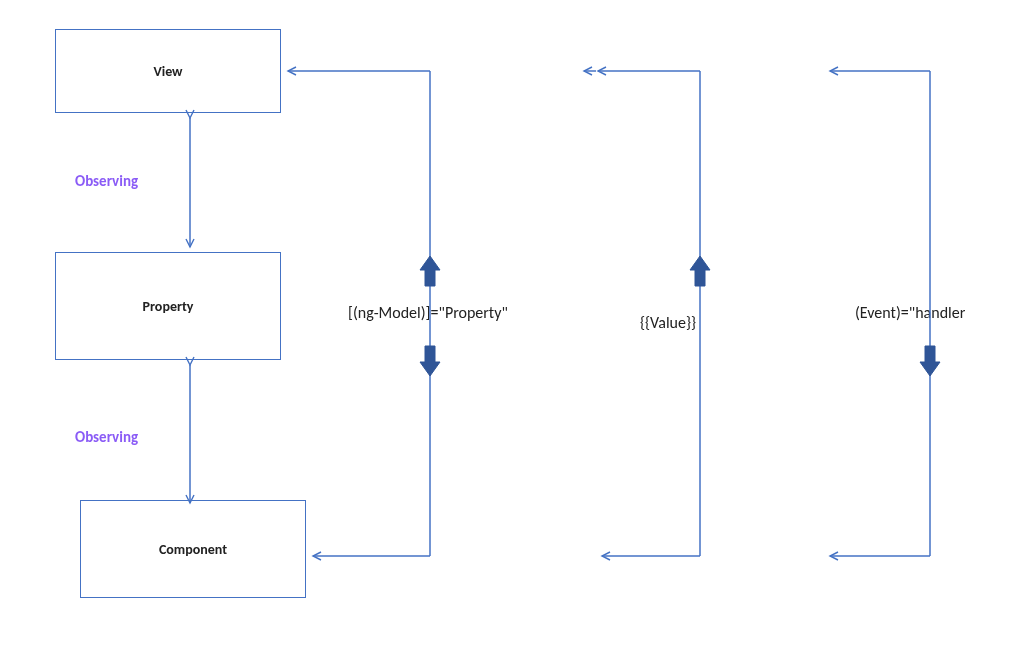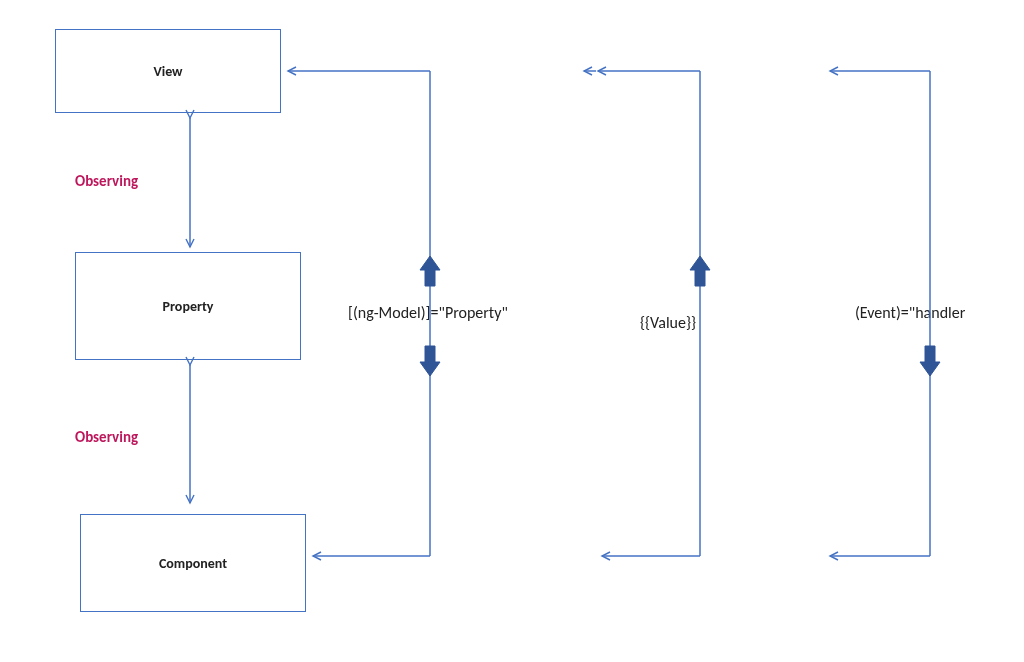--- a/index.html
+++ b/index.html
@@ -22,21 +22,21 @@
     display: flex;
     align-items: center;
     justify-content: center;
     font-size: 14px;
     font-weight: bold;
     color: #222222;
     box-sizing: border-box;
   }
   .label-blue {
     position: absolute;
-    color: #be185d;
+    color: #8b5cf6;
     font-weight: bold;
     font-size: 15px;
   }
   .label-black {
     position: absolute;
     color: #222222;
     font-size: 16px;
     font-weight: 400;
     white-space: nowrap;
   }
@@ -51,25 +51,25 @@
 </style>
 </head>
 <body>
 
 <div class="canvas">
 
   <div class="box" style="left:55px; top:29px; width:226px; height:84px;">
     <span>View</span>
   </div>
 
-  <div class="box" style="left:55px; top:252px; width:226px; height:108px;margin-left:20px;">
+  <div class="box" style="left:55px; top:252px; width:226px; height:108px;">
     <span>Property</span>
   </div>
 
-  <div class="box" style="left:80px; top:514px; width:226px; height:98px;">
+  <div class="box" style="left:80px; top:500px; width:226px; height:98px;">
     <span>Component</span>
   </div>
 
   <div class="label-blue" style="left:75px; top:172px;">Observing</div>
   <div class="label-blue" style="left:75px; top:428px;">Observing</div>
 
   <div class="label-black" style="left:348px; top:303px;">[(ng-Model)]="Property"</div>
   <div class="label-black" style="left:640px; top:313px;">{{Value}}</div>
   <div class="label-black" style="left:855px; top:303px;">(Event)="handler</div>
 

